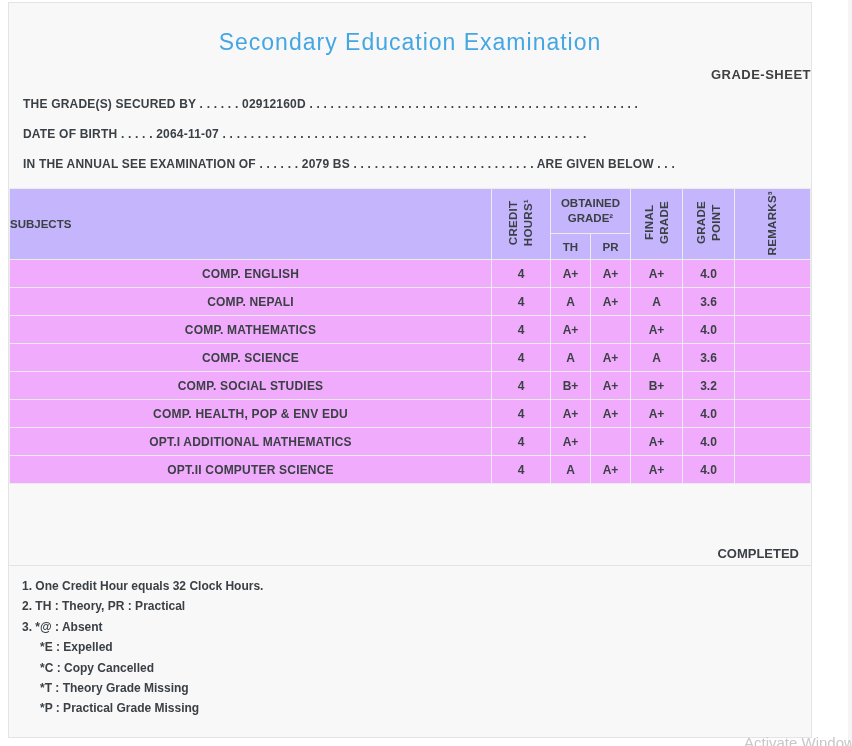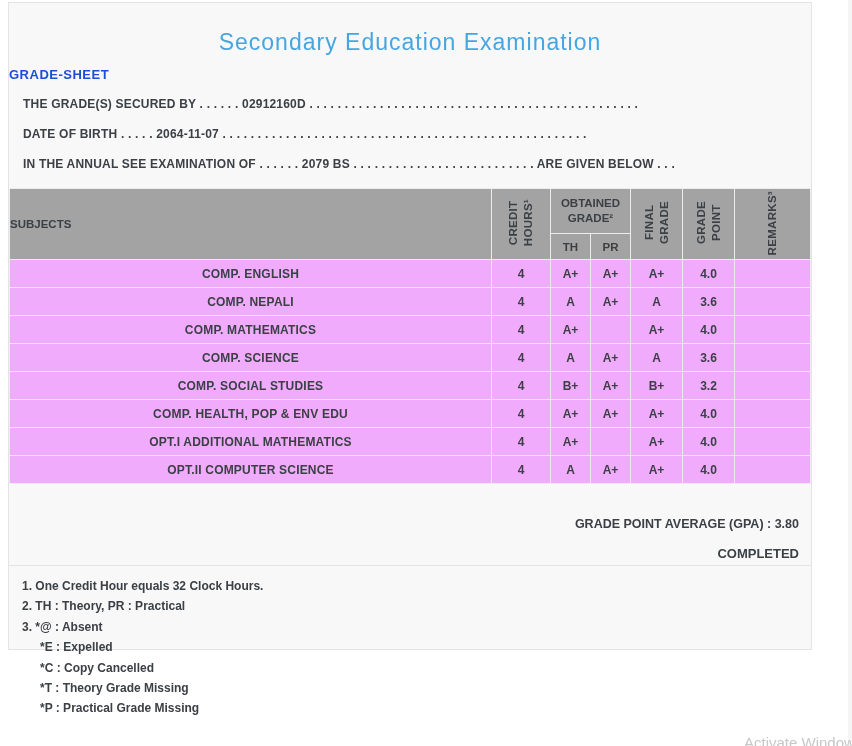--- a/index.html
+++ b/index.html
@@ -3,48 +3,48 @@
 <meta charset="utf-8">
 <style>
   html,body{margin:0;padding:0;}
   body{
     width:852px;height:746px;position:relative;overflow:hidden;
     background:#ffffff;
     font-family:"Liberation Sans", sans-serif;
     -webkit-font-smoothing:antialiased;
   }
   .container{
-    position:absolute;left:8px;top:2px;width:804px;height:648px;
+    position:absolute;left:8px;top:2px;width:804px;height:736px;
     box-sizing:border-box;border:1px solid #e4e4e6;background:#f8f8f9;
   }
   .right-strip{
     position:absolute;right:0;top:0;width:4px;height:746px;background:#f5f5f5;
   }
   .title{
     position:absolute;top:26px;left:0;width:100%;text-align:center;
     font-size:23px;letter-spacing:1px;color:#44a6e2;font-weight:400;
   }
   .subtitle{
-    position:absolute;top:64px;left:0;width:100%;text-align:left;
-    font-size:13px;font-weight:700;letter-spacing:.5px;color:#1d4ed8;
+    position:absolute;top:64px;left:0;width:100%;text-align:right;
+    font-size:13px;font-weight:700;letter-spacing:.5px;color:#404040;
   }
   .info-lines{position:absolute;top:86px;left:14px;right:8px;}
   .info-line{
     height:30px;line-height:30px;white-space:nowrap;overflow:hidden;
     font-size:12px;font-weight:700;color:#3b4045;letter-spacing:.2px;
   }
   table.grades{
     position:absolute;top:185px;left:0;width:802px;
     border-collapse:collapse;table-layout:fixed;
   }
   table.grades th, table.grades td{
     border:1px solid #ececee;color:#3b4045;font-weight:700;
     padding:0;box-sizing:border-box;
   }
-  table.grades th{background:#a3a3a3;font-size:11.5px;vertical-align:middle;}
+  table.grades th{background:#c4b5fd;font-size:11.5px;vertical-align:middle;}
   table.grades td{background:#f0abfc;font-size:12px;text-align:center;height:28px;}
   th.subjects-h{width:482px;text-align:left;padding-left:13px;font-size:12px;}
   th.col-credit{width:59px;}
   th.col-th{width:41px;}
   th.col-pr{width:40px;}
   th.col-final{width:52px;}
   th.col-point{width:52px;}
   th.col-remarks{width:76px;}
   th.h1{height:45px;}
   th.h2{height:26px;font-size:12px;}
@@ -176,21 +176,20 @@
         <td>4</td>
         <td>A</td>
         <td>A+</td>
         <td>A+</td>
         <td>4.0</td>
         <td></td>
       </tr>
     </tbody>
   </table>
 
-  <div class="gpa-line">GRADE POINT AVERAGE (GPA) : 3.80</div>
   <div class="completed-line">COMPLETED</div>
 
   <div class="separator"></div>
 
   <div class="footnotes">
     <div class="fn">1. One Credit Hour equals 32 Clock Hours.</div>
     <div class="fn">2. TH : Theory, PR : Practical</div>
     <div class="fn">3. *@ : Absent</div>
     <div class="fn ind">*E : Expelled</div>
     <div class="fn ind">*C : Copy Cancelled</div>

